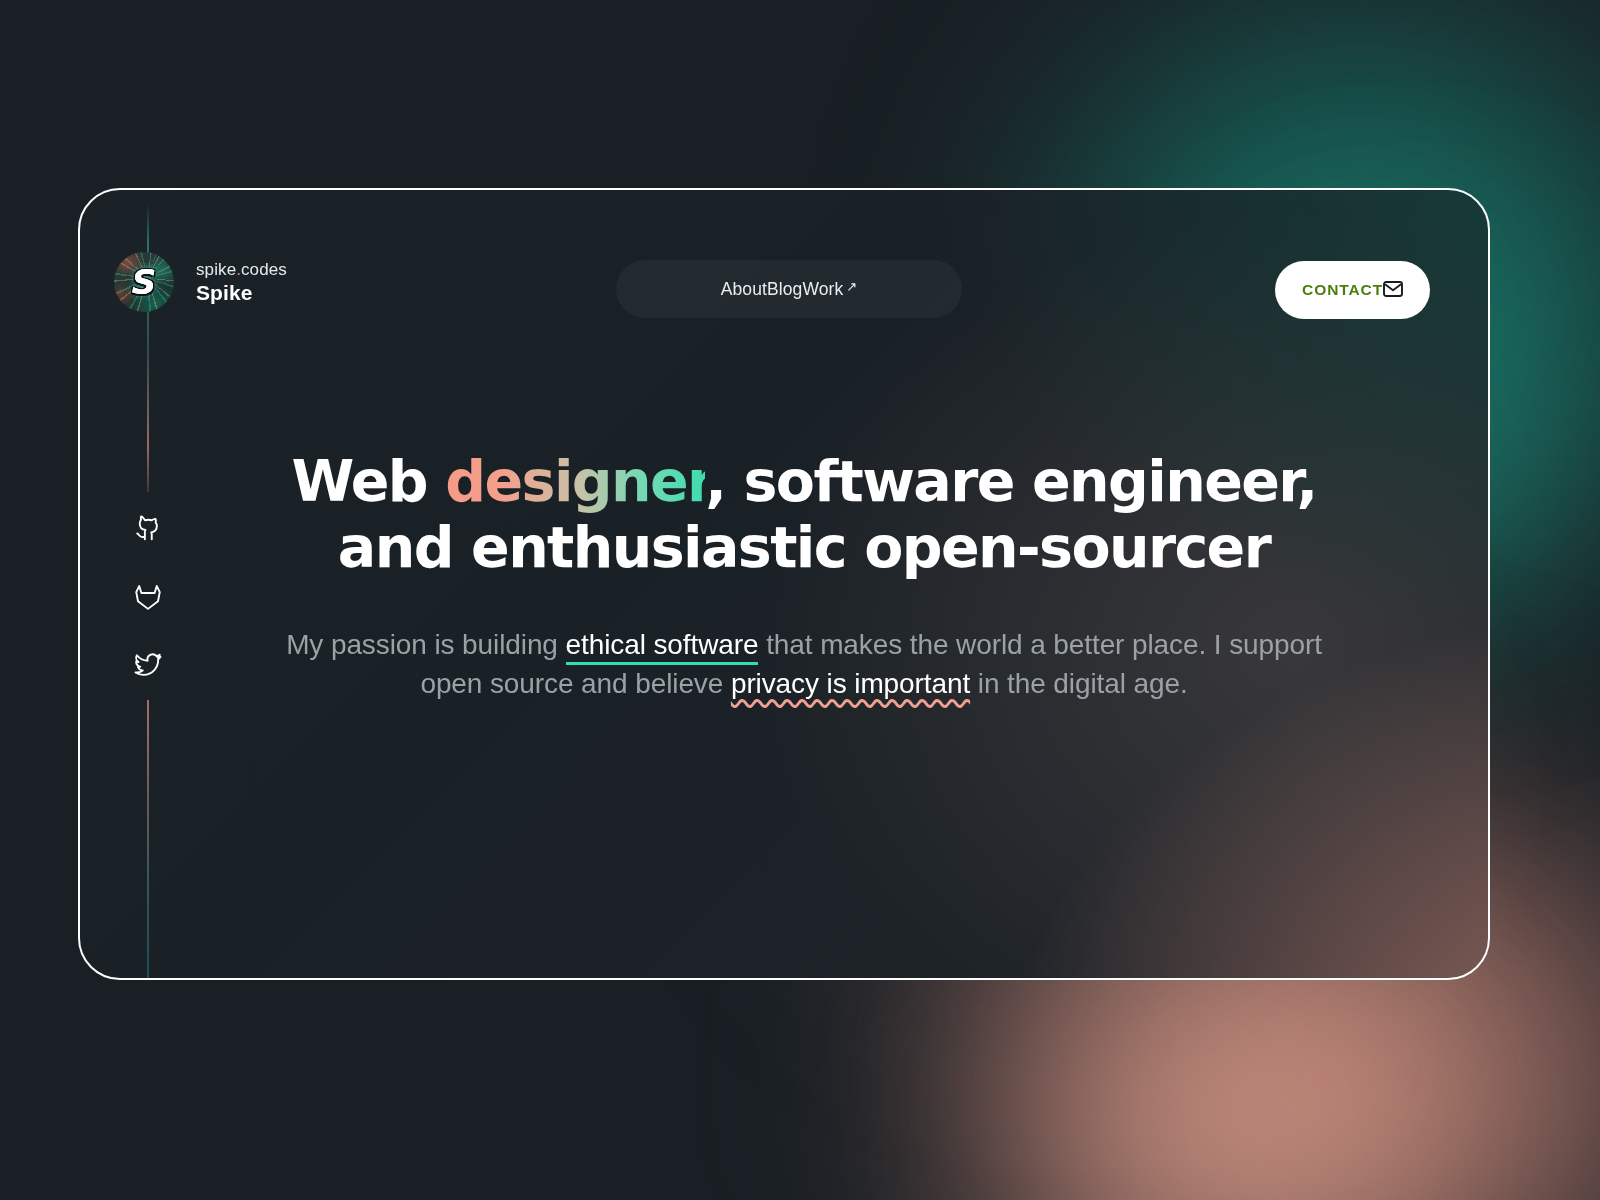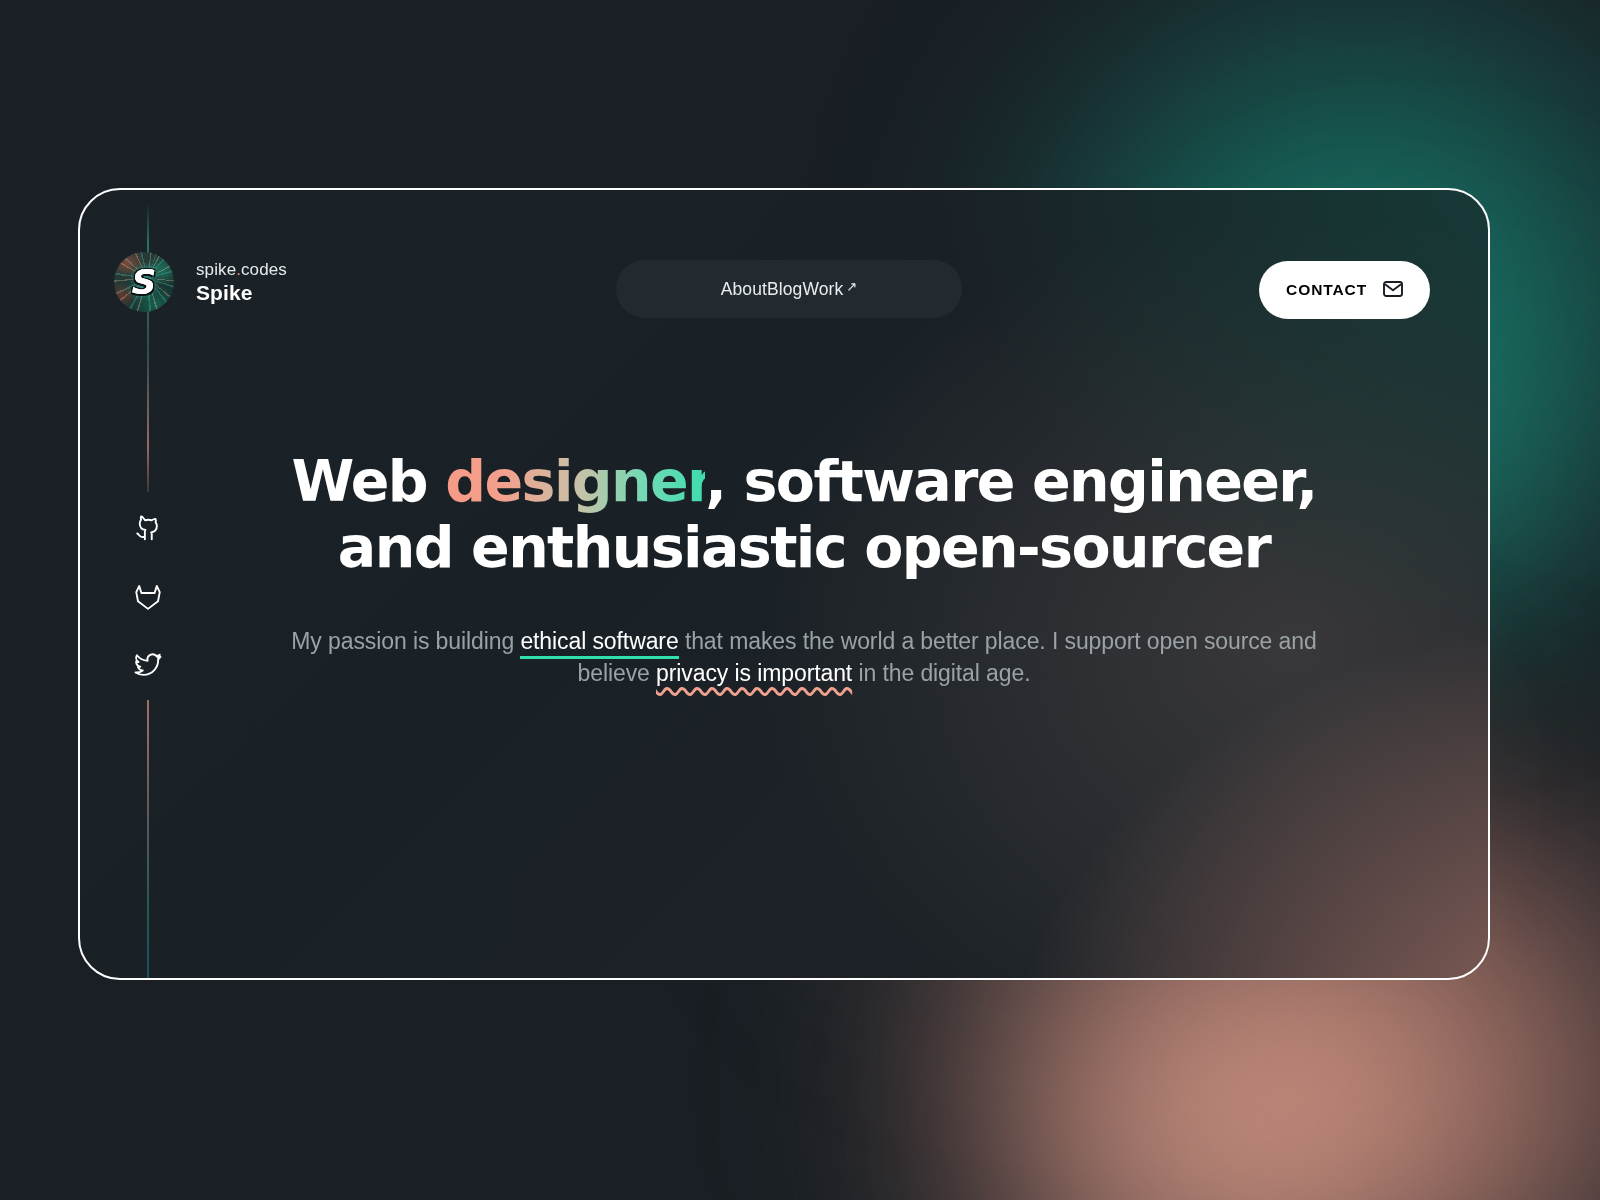--- a/index.html
+++ b/index.html
@@ -195,24 +195,23 @@
   }
 
   
   .contact {
     position: absolute;
     right: 58px; top: 71px;
     height: 58px;
     padding: 0 27px;
     border-radius: 29px;
     background: #ffffff;
-    color: #000000;
+    color: #4d7c0f;
     display: inline-flex;
     align-items: center;
-    gap: 16px;
     cursor: pointer;
     border: none;
     font-family: inherit;
   }
   .contact-label {
     font-size: 15.5px;
     font-weight: 700;
     letter-spacing: 0.9px;
   }
 
@@ -247,21 +246,21 @@
     padding: 0 150px;
   }
   .grad {
     background: linear-gradient(90deg, #f79a87 0%, #f3a08c 22%, #c6c2a7 52%, #74d9b4 76%, #3fdcae 100%);
     -webkit-background-clip: text;
     background-clip: text;
     color: transparent;
   }
   .subtext {
     margin-top: 46px;
-    font-size: 23px;
+    font-size: 28px;
     line-height: 1.37;
     color: #9aa2a6;
     letter-spacing: -0.1px;
     padding: 0 150px;
   }
   .mark-teal {
     color: #ffffff;
     border-bottom: 3px solid #2fe0aa;
     padding-bottom: 2px;
   }

